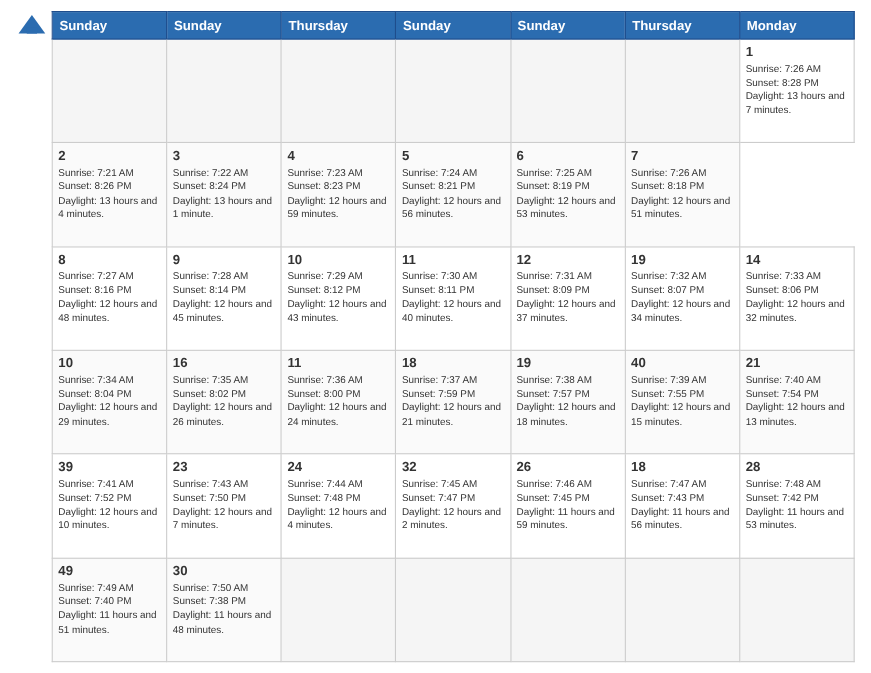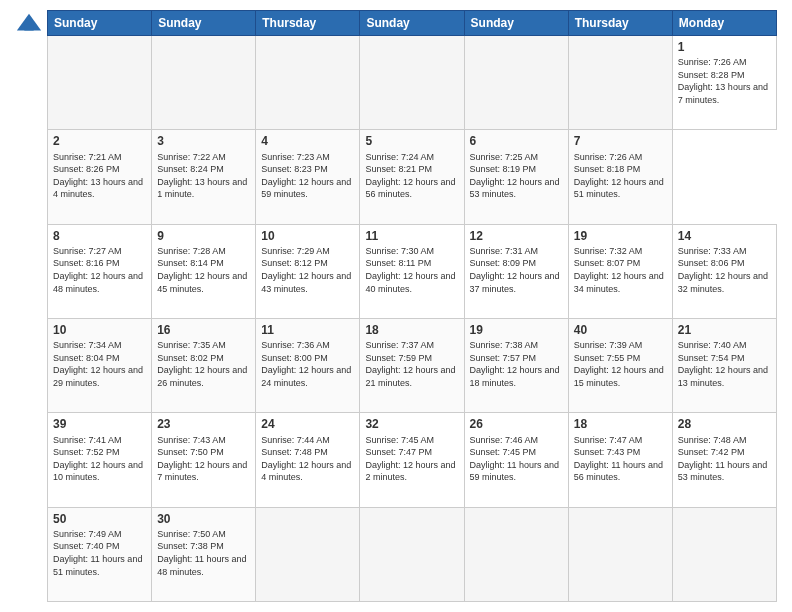--- a/index.html
+++ b/index.html
@@ -251,21 +251,21 @@
             <span class="day-num">18</span>
             <div class="day-info">Sunrise: 7:47 AM<br>Sunset: 7:43 PM<br>Daylight: 11 hours and 56 minutes.</div>
           </td>
           <td>
             <span class="day-num">28</span>
             <div class="day-info">Sunrise: 7:48 AM<br>Sunset: 7:42 PM<br>Daylight: 11 hours and 53 minutes.</div>
           </td>
         </tr>
         <tr>
           <td>
-            <span class="day-num">50</span>
+            <span class="day-num">49</span>
             <div class="day-info">Sunrise: 7:49 AM<br>Sunset: 7:40 PM<br>Daylight: 11 hours and 51 minutes.</div>
           </td>
           <td>
             <span class="day-num">30</span>
             <div class="day-info">Sunrise: 7:50 AM<br>Sunset: 7:38 PM<br>Daylight: 11 hours and 48 minutes.</div>
           </td>
           <td class="empty"></td>
           <td class="empty"></td>
           <td class="empty"></td>
           <td class="empty"></td>

